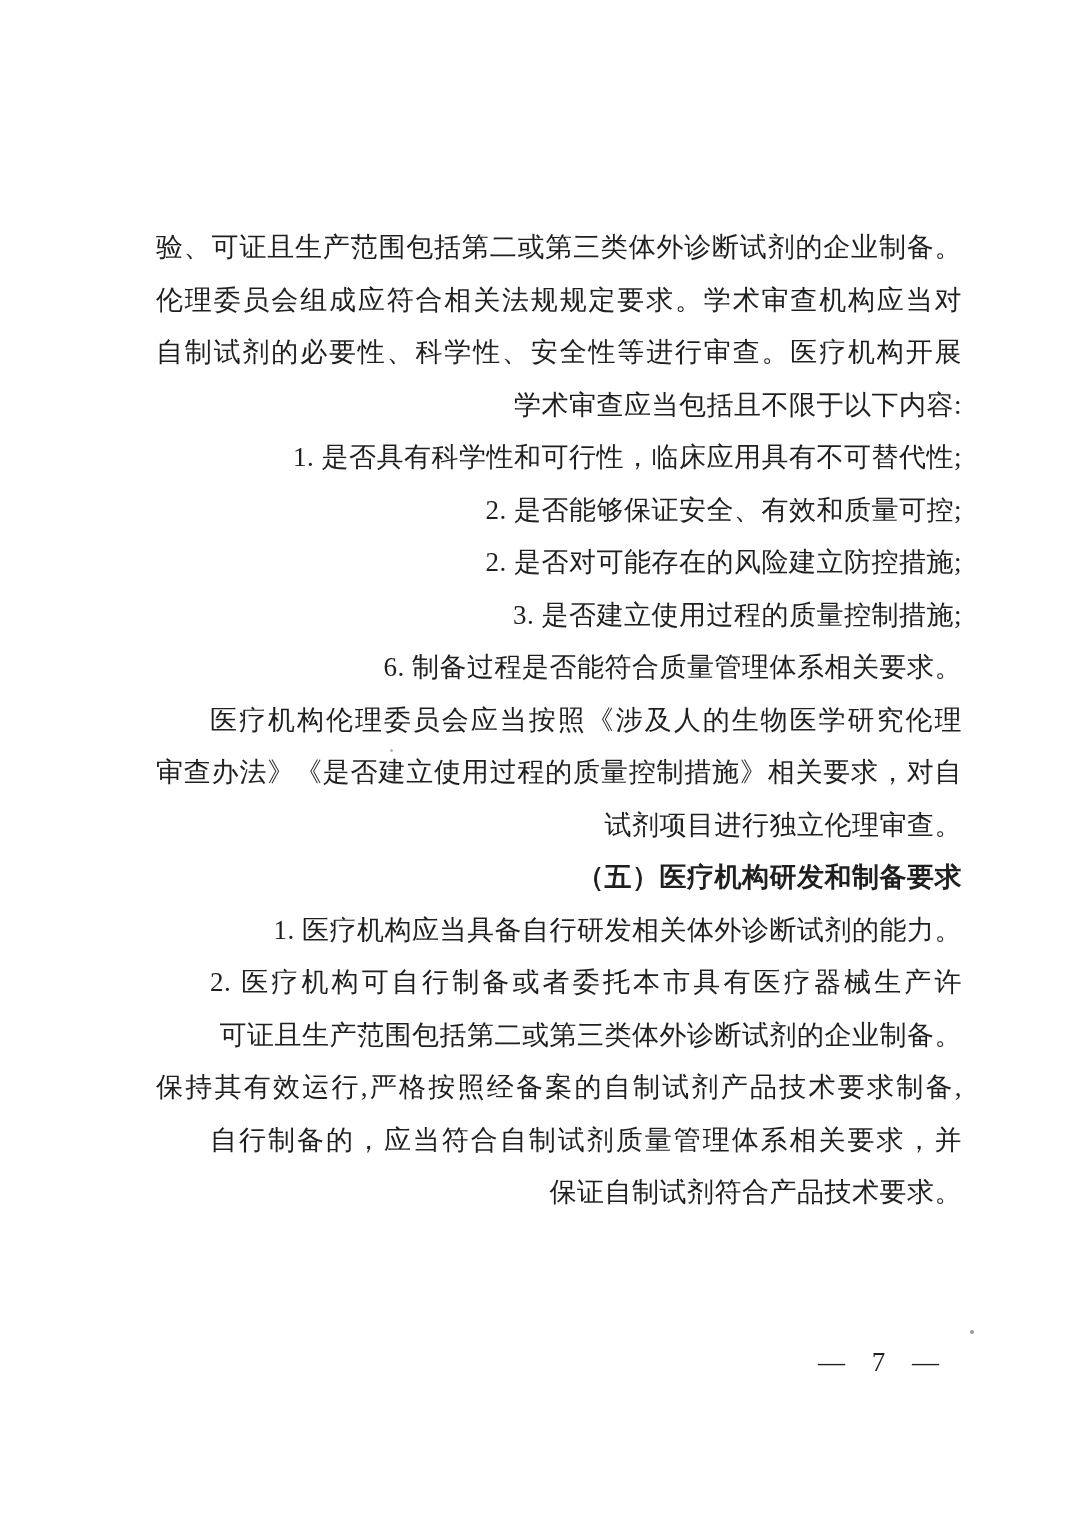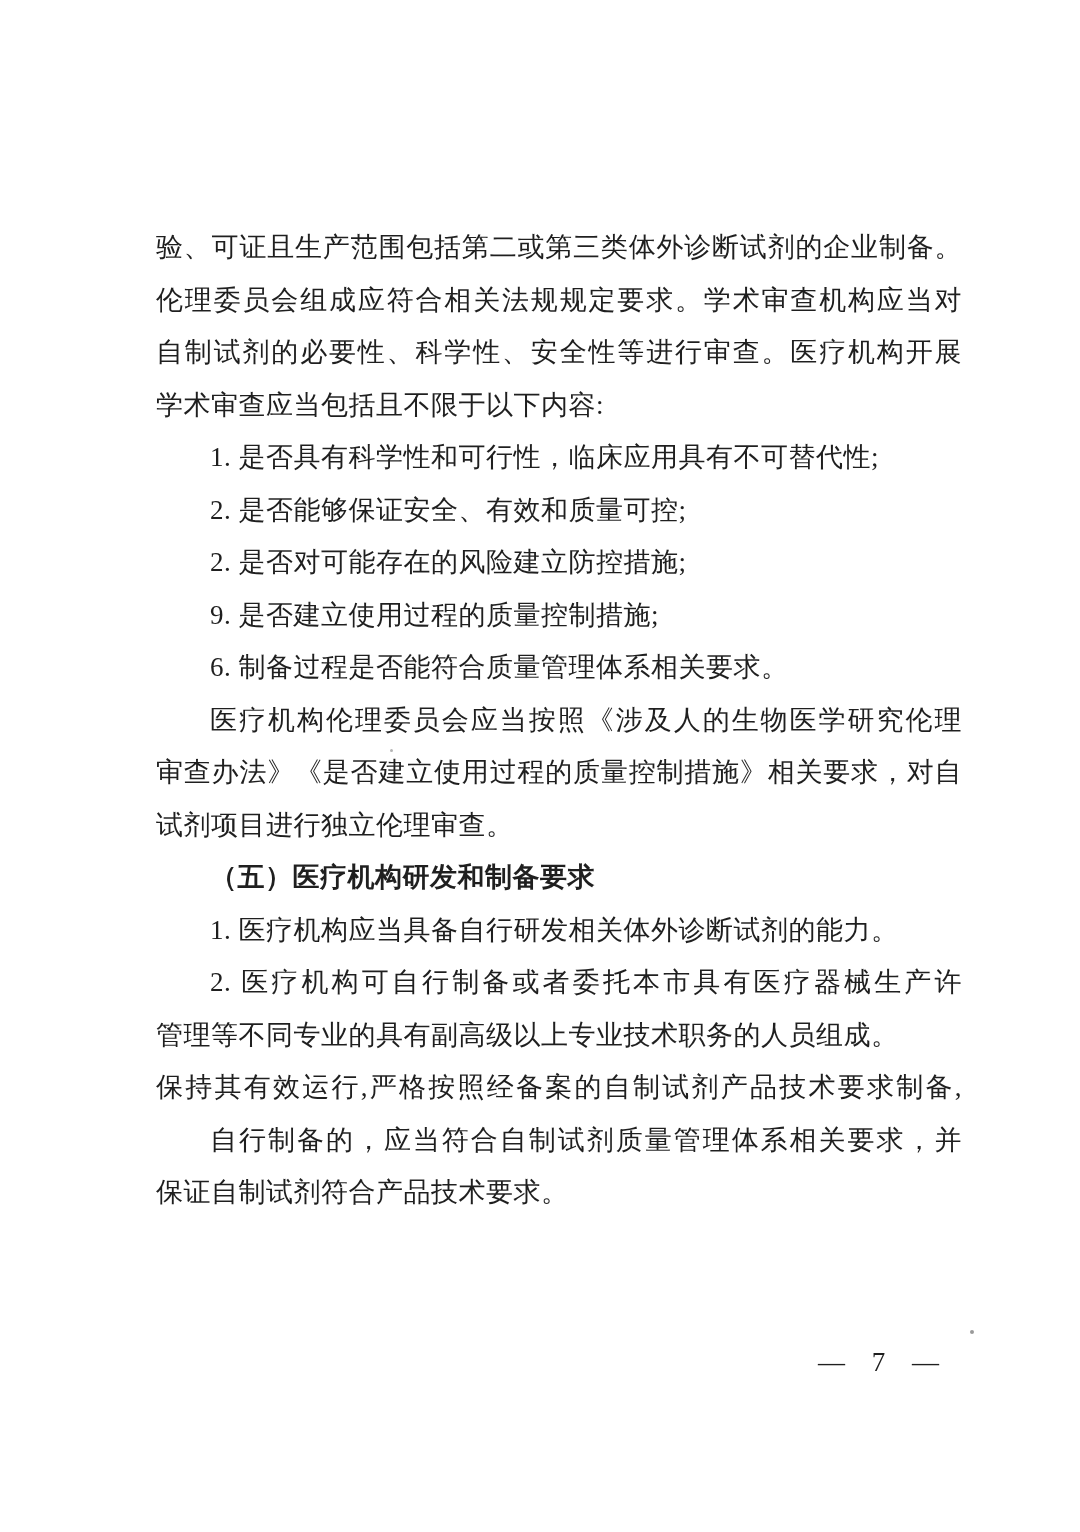--- a/index.html
+++ b/index.html
@@ -29,21 +29,21 @@
     left:156px;
     top:221px;
     width:806px;
   }
   .line{
     font-size:27px;
     line-height:52.5px;
     height:52.5px;
     white-space:nowrap;
     letter-spacing:0.5px;
-    text-align:left;
+    text-align:right;
   }
   .line.just{
     white-space:normal;
     text-align:justify;
     text-align-last:justify;
     overflow:hidden;
   }
   .line.bold{
     font-weight:bold;
   }
@@ -81,29 +81,29 @@
 
 <div class="page">
   <div class="text-block" id="lines">
       <div class="line just" style="text-indent: 0em;">验、可证且生产范围包括第二或第三类体外诊断试剂的企业制备。</div>
       <div class="line just" style="text-indent: 0em;">伦理委员会组成应符合相关法规规定要求。学术审查机构应当对</div>
       <div class="line just" style="text-indent: 0em;">自制试剂的必要性、科学性、安全性等进行审查。医疗机构开展</div>
       <div class="line" style="text-indent: 0em;">学术审查应当包括且不限于以下内容:</div>
       <div class="line" style="text-indent: 2em;">1. 是否具有科学性和可行性，临床应用具有不可替代性;</div>
       <div class="line" style="text-indent: 2em;">2. 是否能够保证安全、有效和质量可控;</div>
       <div class="line" style="text-indent: 2em;">2. 是否对可能存在的风险建立防控措施;</div>
-      <div class="line" style="text-indent: 2em;">9. 是否建立使用过程的质量控制措施;</div>
+      <div class="line" style="text-indent: 2em;">3. 是否建立使用过程的质量控制措施;</div>
       <div class="line" style="text-indent: 2em;">6. 制备过程是否能符合质量管理体系相关要求。</div>
       <div class="line just" style="text-indent: 2em;">医疗机构伦理委员会应当按照《涉及人的生物医学研究伦理</div>
       <div class="line just" style="text-indent: 0em;">审查办法》《是否建立使用过程的质量控制措施》相关要求，对自制</div>
       <div class="line" style="text-indent: 0em;">试剂项目进行独立伦理审查。</div>
       <div class="line bold" style="text-indent: 2em;">（五）医疗机构研发和制备要求</div>
       <div class="line" style="text-indent: 2em;">1. 医疗机构应当具备自行研发相关体外诊断试剂的能力。</div>
       <div class="line just" style="text-indent: 2em;">2. 医疗机构可自行制备或者委托本市具有医疗器械生产许</div>
-      <div class="line" style="text-indent: 0em;">管理等不同专业的具有副高级以上专业技术职务的人员组成。</div>
+      <div class="line" style="text-indent: 0em;">可证且生产范围包括第二或第三类体外诊断试剂的企业制备。</div>
       <div class="line just" style="text-indent: 0em;">保持其有效运行,严格按照经备案的自制试剂产品技术要求制备,</div>
       <div class="line just" style="text-indent: 2em;">自行制备的，应当符合自制试剂质量管理体系相关要求，并</div>
       <div class="line" style="text-indent: 0em;">保证自制试剂符合产品技术要求。</div>
     </div>
   <div class="footer">— 7 —</div>
   <div class="speck speck-1"></div>
   <div class="speck speck-2"></div>
 </div>
 
 </body></html>

